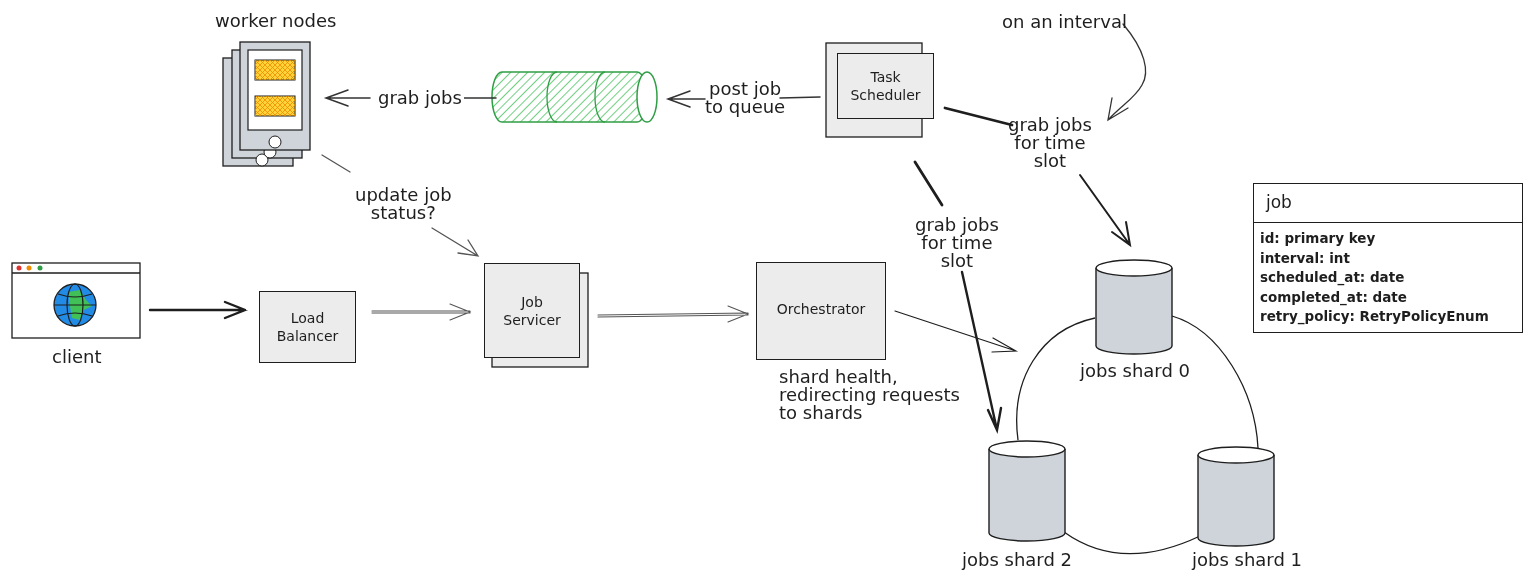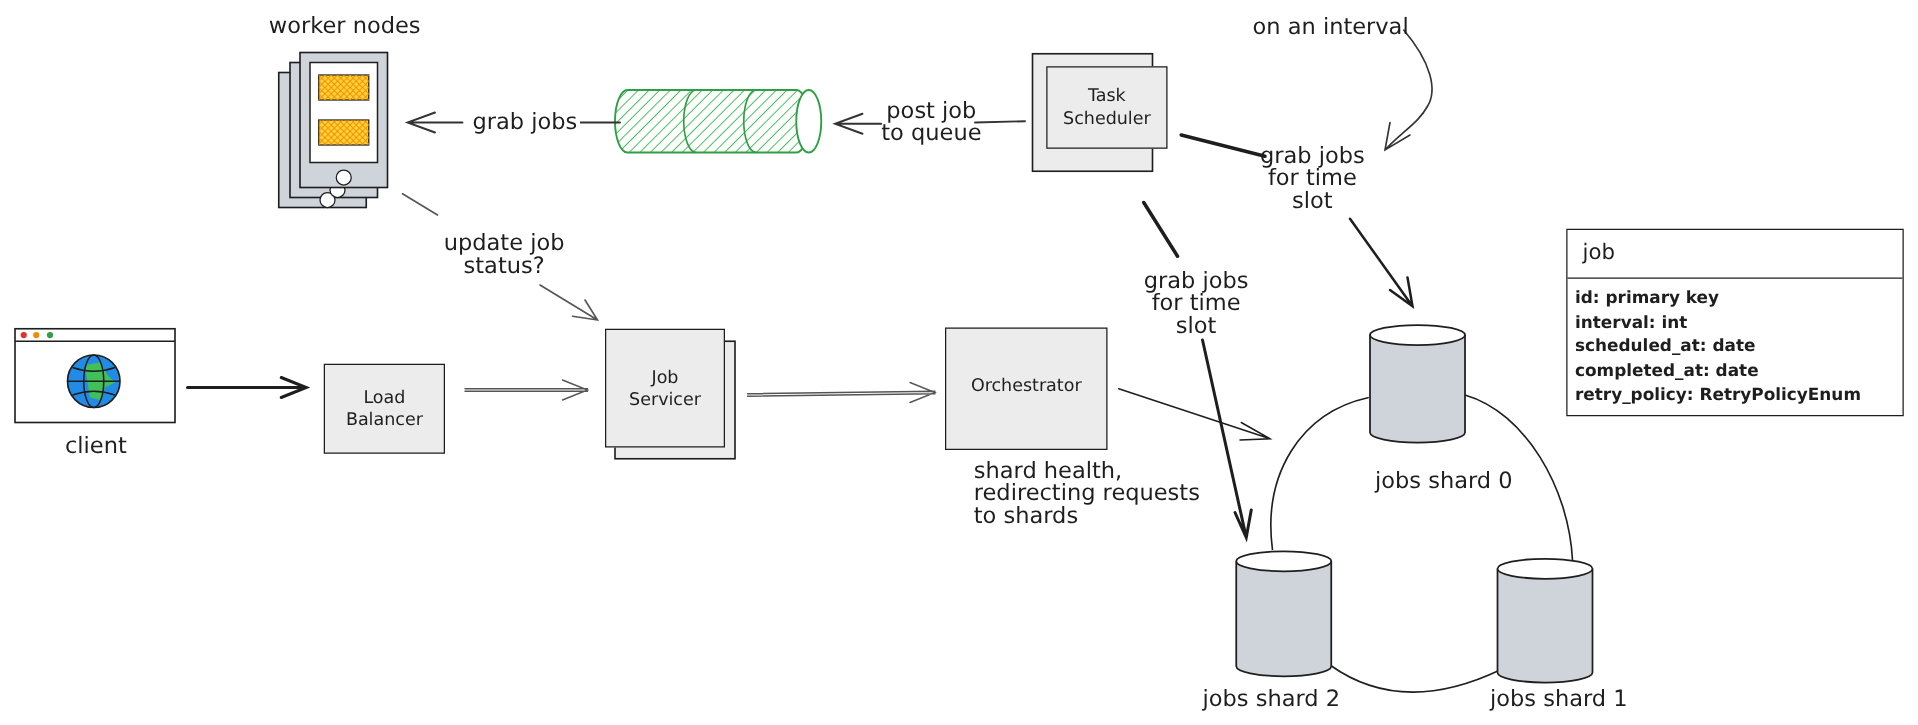--- a/index.html
+++ b/index.html
@@ -134,21 +134,21 @@
 <div class="box" style="left:484px; top:263px; width:96px; height:95px;">Job
 Servicer</div>
 <div class="box" style="left:756px; top:262px; width:130px; height:98px; padding-bottom:4px;">Orchestrator</div>
 <div class="box" style="left:837px; top:53px; width:97px; height:66px;">Task
 Scheduler</div>
 
 <div class="lbl lbl-left" style="left:758px; top:368px;">shard health,
 redirecting requests
 to shards</div>
 
-<div class="lbl" style="left:1080px; top:376px;margin-left:20px;">jobs shard 0</div>
+<div class="lbl" style="left:1080px; top:362px;">jobs shard 0</div>
 <div class="lbl" style="left:1192px; top:551px;">jobs shard 1</div>
 <div class="lbl" style="left:962px; top:551px;">jobs shard 2</div>
 
 <div class="table">
   <div class="table-title">job</div>
   <div class="table-fields">
     <div class="field">id: primary key</div>
     <div class="field">interval: int</div>
     <div class="field">scheduled_at: date</div>
     <div class="field">completed_at: date</div>

